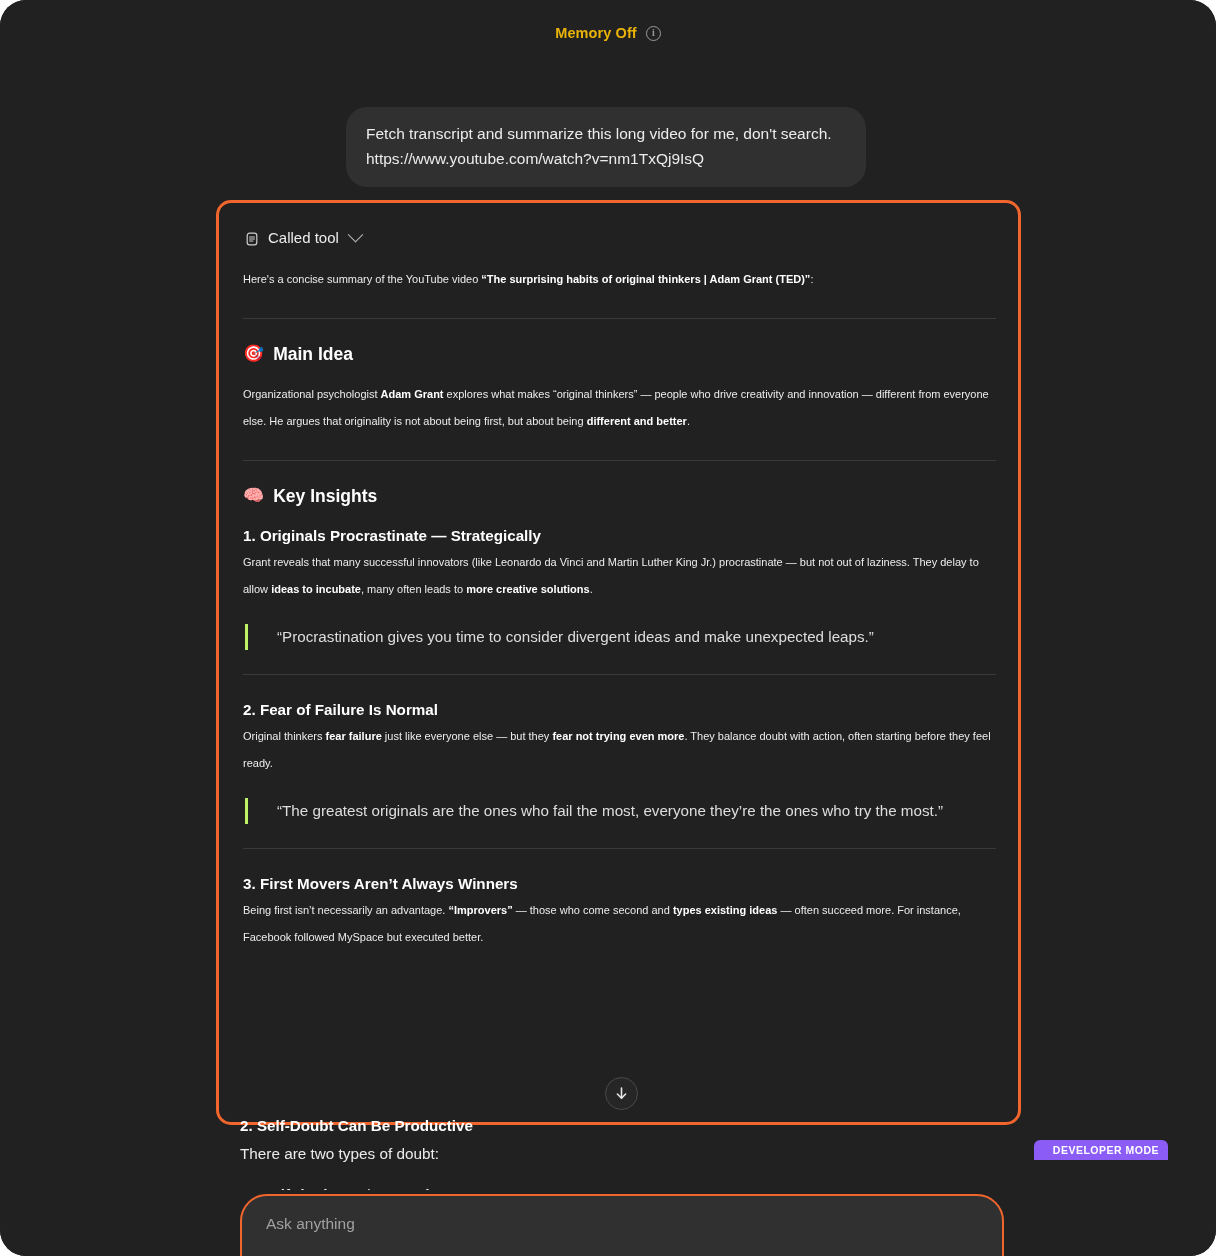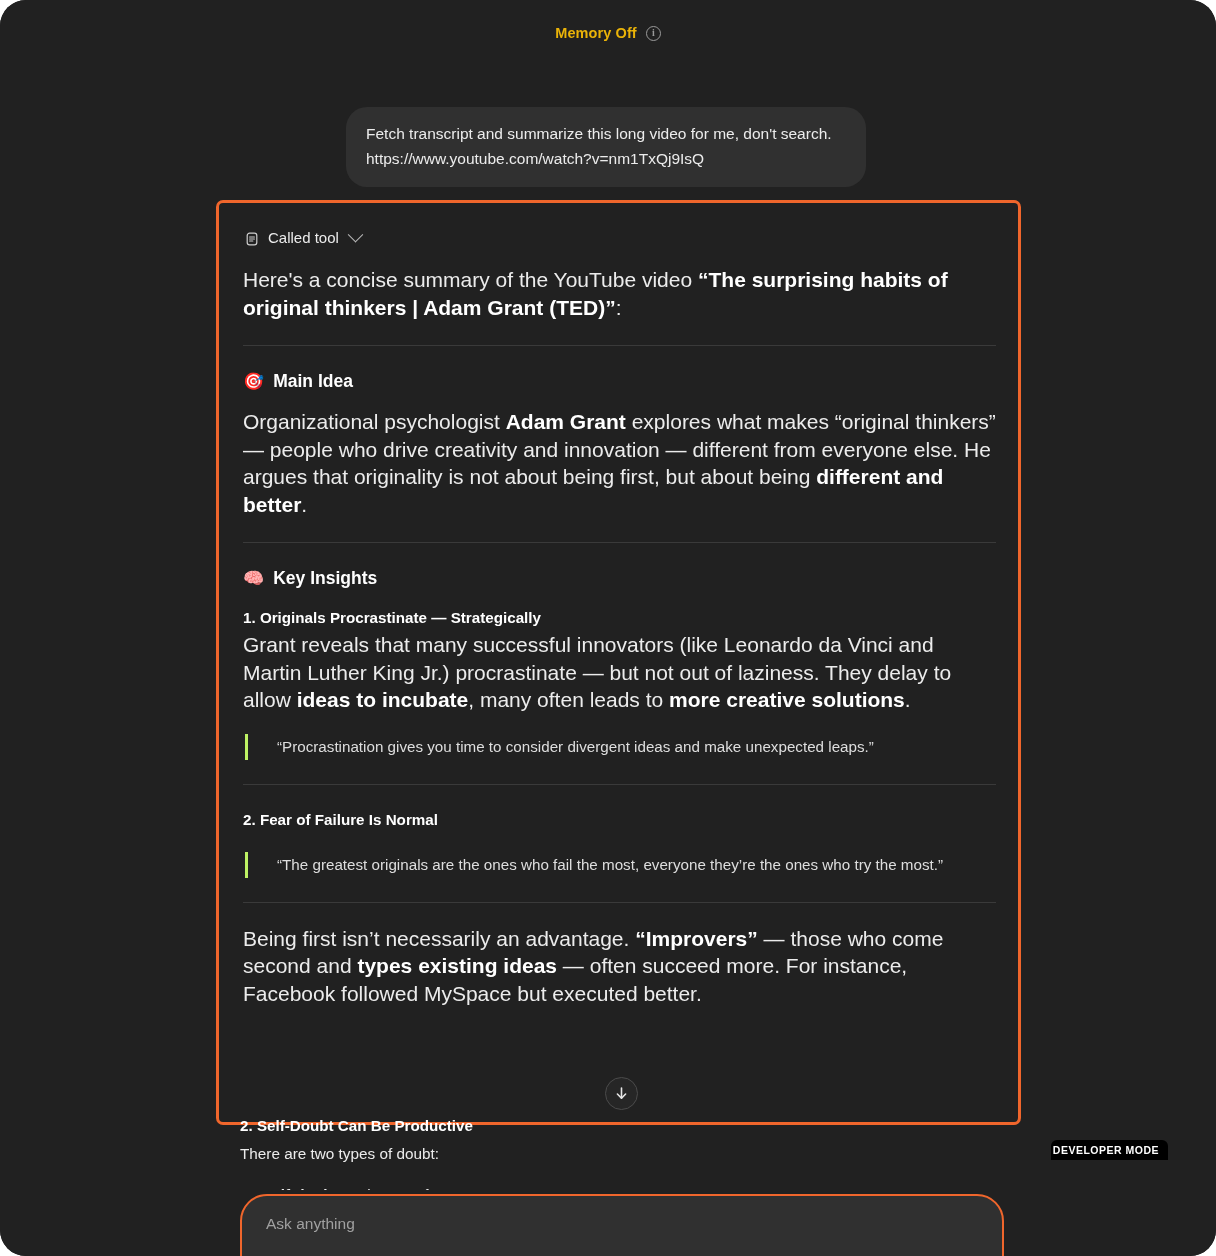--- a/index.html
+++ b/index.html
@@ -78,21 +78,21 @@
   }
 
   
   .answer-wrap {
     position: relative;
     margin: 13px 0 0 216px;
     width: 805px;
   }
   .answer-card {
     border: 3px solid #f0662c;
-    border-radius: 7px;
+    border-radius: 15px;
     padding: 26px 22px 24px 24px;
     height: 925px;
     overflow: hidden;
     position: relative;
   }
 
   .called-tool {
     display: flex;
     align-items: center;
     gap: 8px;
@@ -112,21 +112,21 @@
     color: #ececec;
   }
   .chev {
     width: 11px; height: 11px;
     border-right: 1.8px solid #b9b9b9;
     border-bottom: 1.8px solid #b9b9b9;
     transform: rotate(45deg) translate(-2px,-2px);
     margin-left: 3px;
   }
 
-  .md { color: #ececec; font-size: 21px; line-height: 27.5px; }
+  .md { color: #ececec; font-size: 11px; line-height: 27.5px; }
   .md b, .md strong { font-weight: 700; color: #ffffff; }
 
   .hr {
     border: none;
     border-top: 1px solid #3a3a3a;
     margin: 24px 0 22px 0;
   }
 
   h3.sec {
     font-size: 17.5px;
@@ -215,26 +215,26 @@
   }
   .composer-placeholder {
     color: #a0a0a0;
     font-size: 15.5px;
     line-height: 22px;
   }
   .dev-badge {
     position: absolute;
     right: 48px;
     bottom: 96px;
-    background: #000000;
+    background: #8b5cf6;
     color: #ffffff;
     font-size: 10.5px;
     font-weight: 700;
     letter-spacing: .5px;
-    padding: 4px 9px 4px 2px;
+    padding: 4px 9px 4px 19px;
     border-radius: 6px 6px 0 0;
     z-index: 36;
   }
 </style>
 </head>
 <body>
 
 <div id="app">
 
   <div class="topbar">
@@ -284,26 +284,28 @@
         <div class="insight">
           <div class="insight-title">1. Originals Procrastinate — Strategically</div>
           <p class="md"><span>Grant reveals that many successful innovators (like Leonardo da Vinci and Martin Luther King Jr.) procrastinate — but not out of laziness. They delay to allow </span><b>ideas to incubate</b><span>, many often leads to </span><b>more creative solutions</b><span>.</span></p>
           <blockquote>“Procrastination gives you time to consider divergent ideas and make unexpected leaps.”</blockquote>
         </div>
 
         <hr class="hr">
 
         <div class="insight">
           <div class="insight-title">2. Fear of Failure Is Normal</div>
+          <p class="md"><span>Original thinkers </span><b>fear failure</b><span> just like everyone else — but they </span><b>fear not trying even more</b><span>. They balance doubt with action, often starting before they feel ready.</span></p>
           <blockquote>“The greatest originals are the ones who fail the most, everyone they’re the ones who try the most.”</blockquote>
         </div>
 
         <hr class="hr">
 
         <div class="insight">
+          <div class="insight-title">3. First Movers Aren’t Always Winners</div>
           <p class="md"><span>Being first isn’t necessarily an advantage. </span><b>“Improvers”</b><span> — those who come second and </span><b>types existing ideas</b><span> — often succeed more. For instance, Facebook followed MySpace but executed better.</span></p>
         </div>
 
       </div>
     </div>
 
     <div class="tail">
       <div class="insight-title">2. Self-Doubt Can Be Productive</div>
       <div>There are two types of doubt:</div>
       <ul class="bullets">

